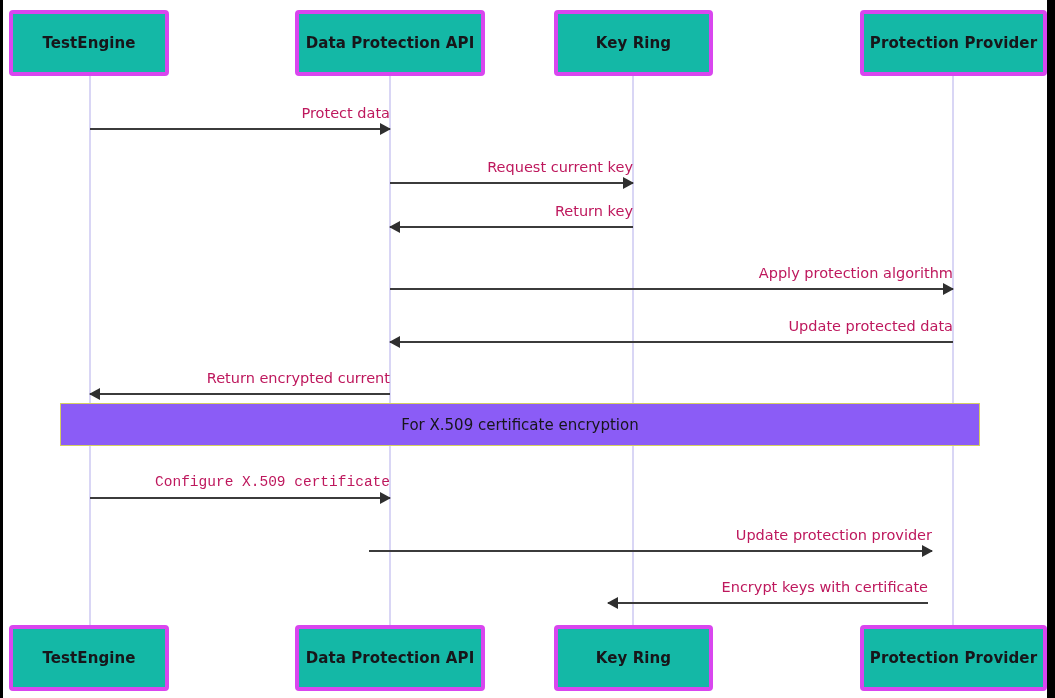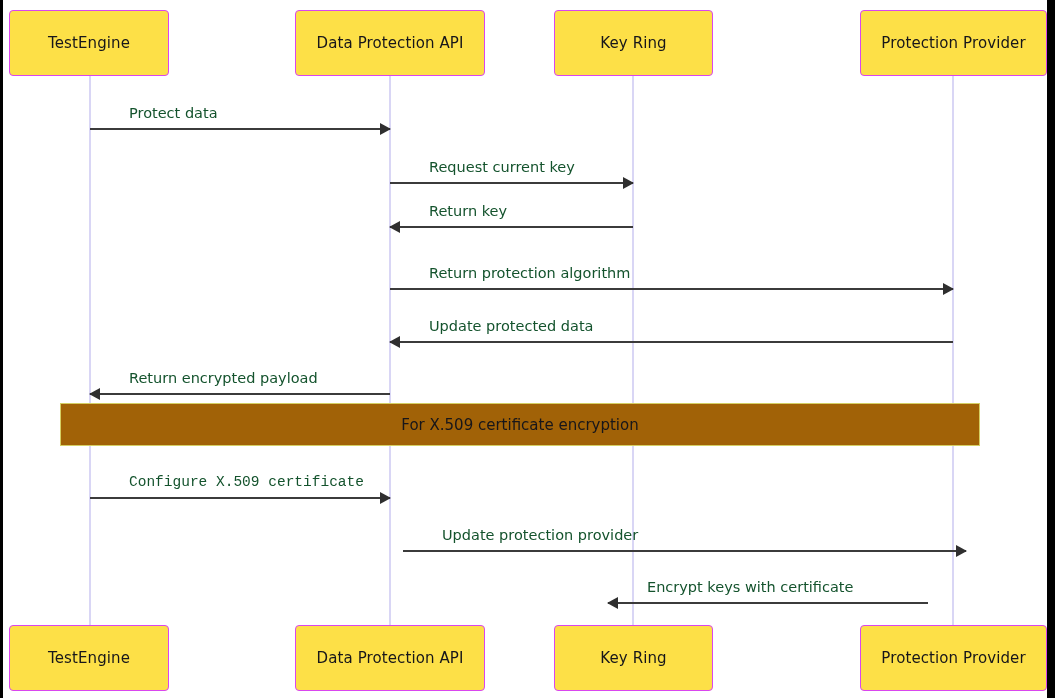--- a/index.html
+++ b/index.html
@@ -22,30 +22,31 @@
   
   .lifeline {
     position: absolute;
     width: 2px;
     background: #d9d6f5;
   }
   
   .participant {
     position: absolute;
     box-sizing: border-box;
-    background: #fde047;
-    border: 1px solid #d946ef;
+    background: #14b8a6;
+    border: 4px solid #d946ef;
     border-radius: 4px;
     display: flex;
     align-items: center;
     justify-content: center;
     color: #17161a;
     font-size: 15px;
     letter-spacing: 0.1px;
     white-space: nowrap;
+    font-weight: bold;
   }
   
   .message {
     position: absolute;
     height: 2px;
   }
   .msg-line {
     position: absolute;
     left: 0;
     top: 0;
@@ -65,32 +66,31 @@
     right: -1px;
     border-left: 11px solid #2f2f2f;
   }
   .arrowhead.left {
     left: -1px;
     border-right: 11px solid #2f2f2f;
   }
   .msg-label {
     position: absolute;
     width: 100%;
-    text-align: left;
+    text-align: right;
     bottom: 9px;
-    color: #14532d;
+    color: #be185d;
     font-size: 14.5px;
     white-space: nowrap;
-    margin-left: 39px;
   }
   
   .note-band {
     position: absolute;
     box-sizing: border-box;
-    background: #a16207;
+    background: #8b5cf6;
     border: 1.5px solid #d5cf63;
     display: flex;
     align-items: center;
     justify-content: center;
   }
   .note-label {
     color: #17161a;
     font-size: 15px;
     white-space: nowrap;
   }
@@ -131,38 +131,38 @@
         <div class="msg-label">Request current key</div>
       </div>
       <div class="message" style="left: 387px; top: 226px; width: 243px;">
         <div class="msg-line"></div>
         <div class="arrowhead left"></div>
         <div class="msg-label">Return key</div>
       </div>
       <div class="message" style="left: 387px; top: 288px; width: 563px;">
         <div class="msg-line"></div>
         <div class="arrowhead right"></div>
-        <div class="msg-label">Return protection algorithm</div>
+        <div class="msg-label">Apply protection algorithm</div>
       </div>
       <div class="message" style="left: 387px; top: 341px; width: 563px;">
         <div class="msg-line"></div>
         <div class="arrowhead left"></div>
         <div class="msg-label">Update protected data</div>
       </div>
       <div class="message" style="left: 87px; top: 393px; width: 300px;">
         <div class="msg-line"></div>
         <div class="arrowhead left"></div>
-        <div class="msg-label">Return encrypted payload</div>
+        <div class="msg-label">Return encrypted current</div>
       </div>
       <div class="message" style="left: 87px; top: 497px; width: 300px; font-family: Liberation Mono, monospace;">
         <div class="msg-line"></div>
         <div class="arrowhead right"></div>
         <div class="msg-label">Configure X.509 certificate</div>
       </div>
-      <div class="message" style="left: 400px; top: 550px; width: 563px;">
+      <div class="message" style="left: 366px; top: 550px; width: 563px;">
         <div class="msg-line"></div>
         <div class="arrowhead right"></div>
         <div class="msg-label">Update protection provider</div>
       </div>
       <div class="message" style="left: 605px; top: 602px; width: 320px;">
         <div class="msg-line"></div>
         <div class="arrowhead left"></div>
         <div class="msg-label">Encrypt keys with certificate</div>
       </div>
     </div>

